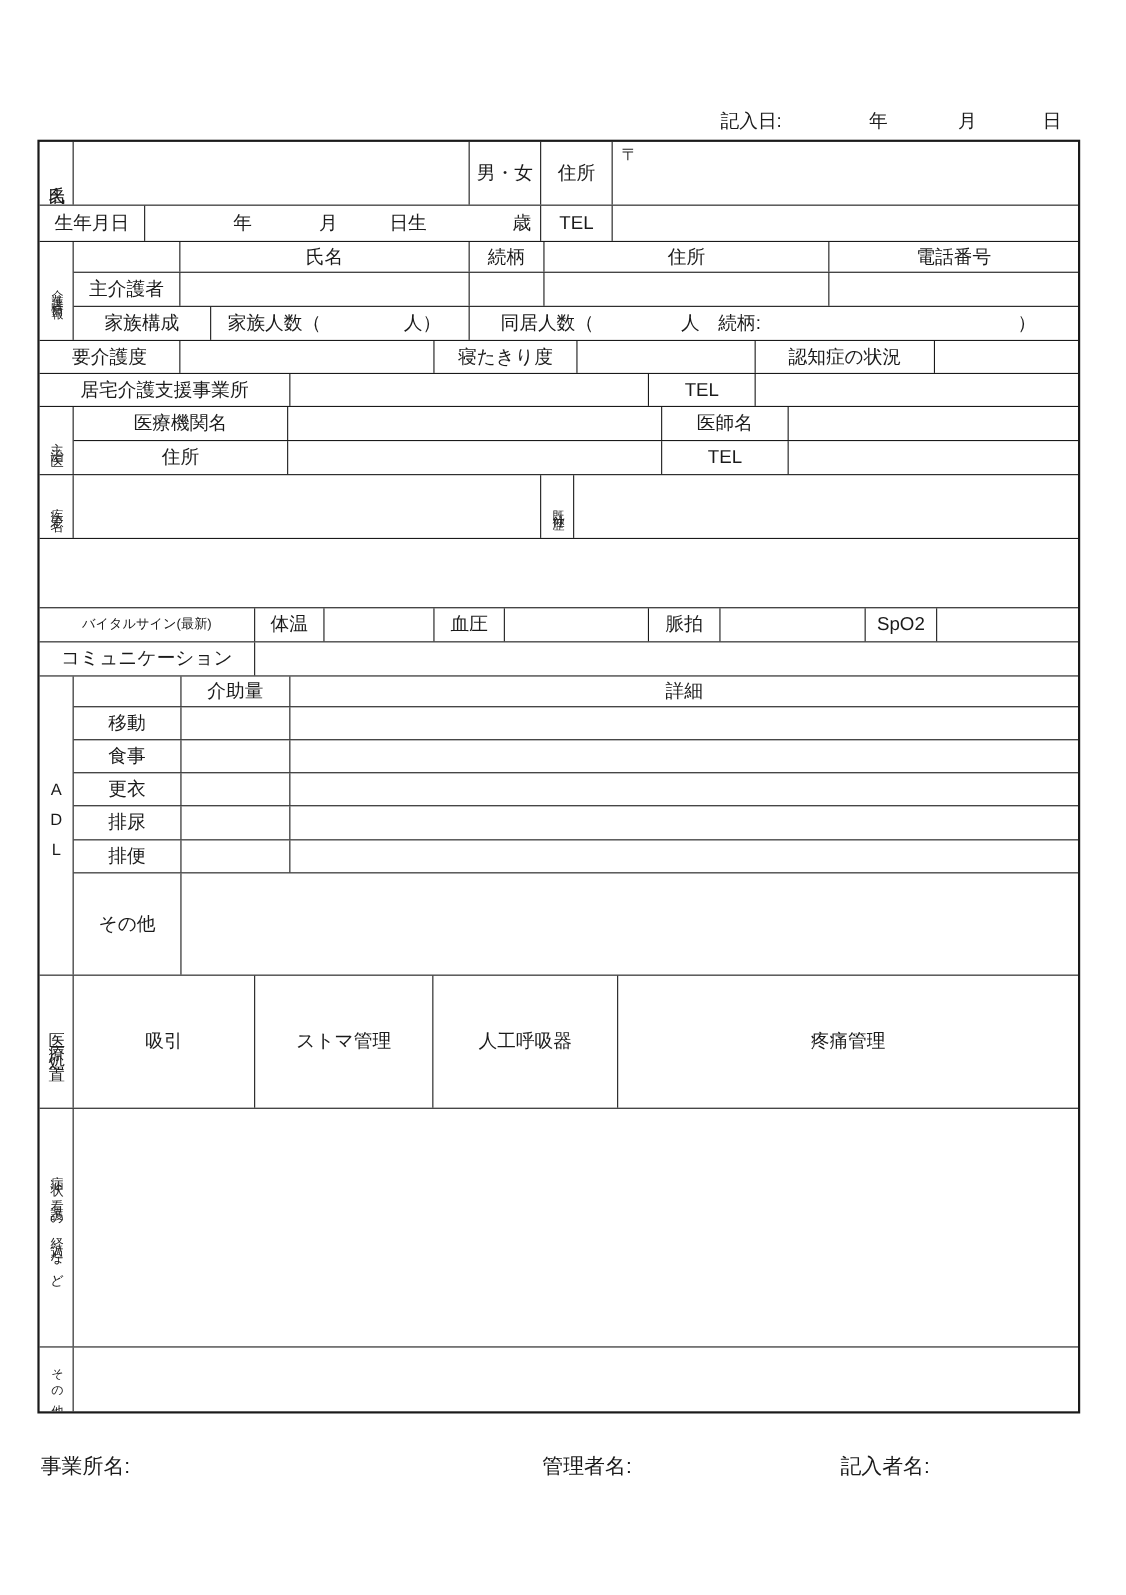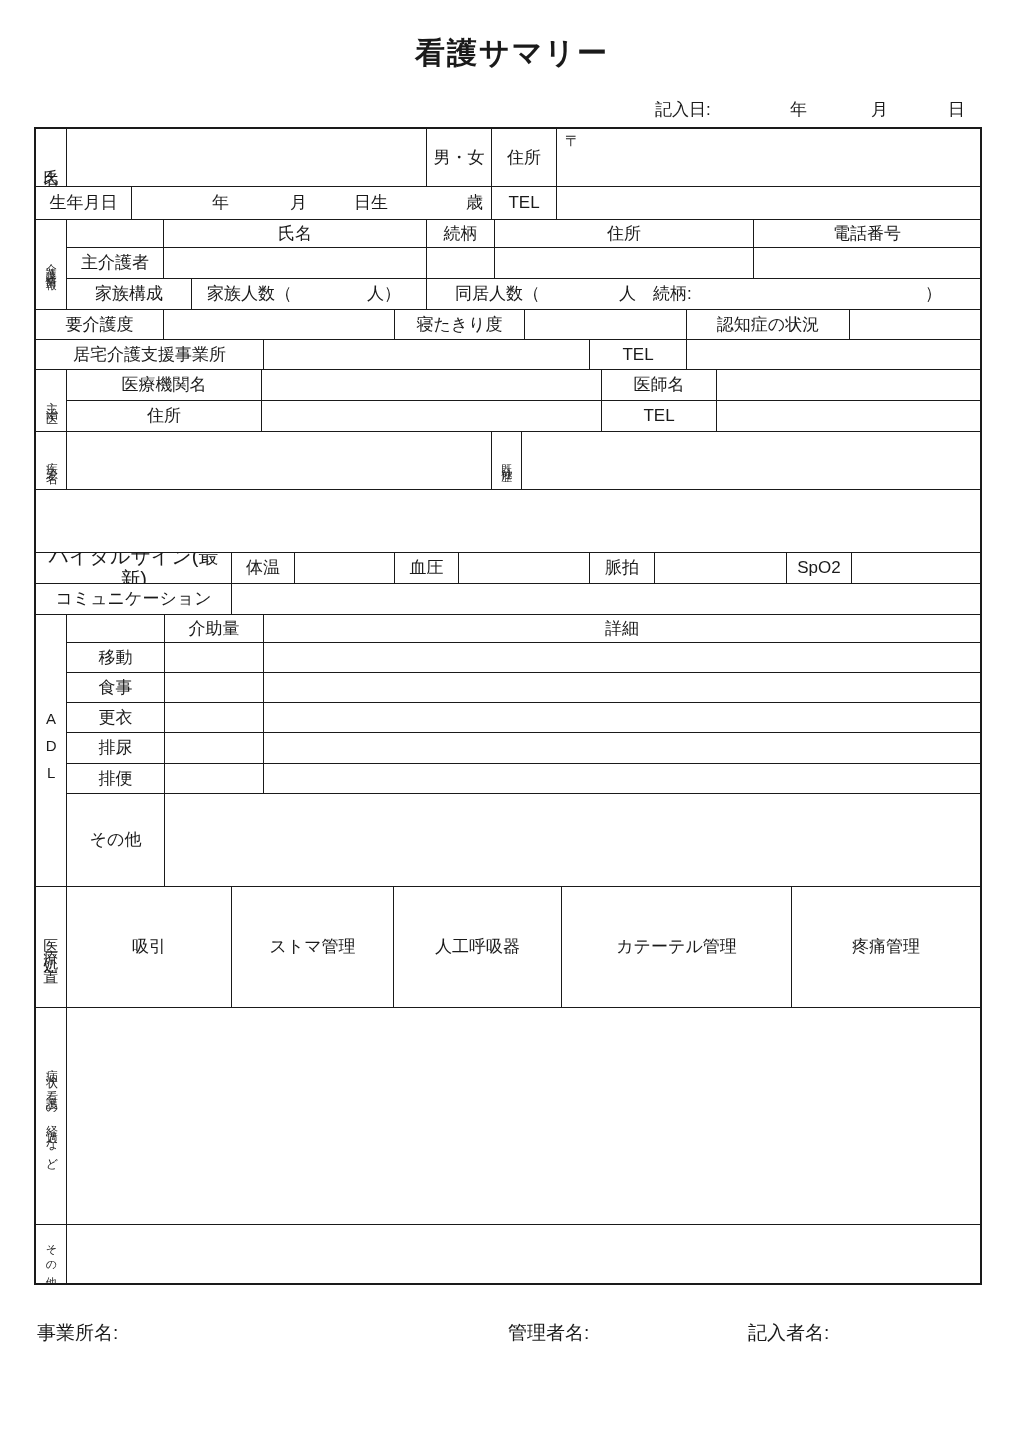--- a/index.html
+++ b/index.html
@@ -27,21 +27,20 @@
   .rel > span { position:absolute; top:50%; transform:translateY(-50%); white-space:nowrap; }
   .tl { align-items:flex-start; justify-content:flex-start; padding:3px 8px; }
   .footer { position:absolute; top:1320px; left:0; width:100%; height:26px; font-size:19px; }
   .footer span { position:absolute; white-space:nowrap; }
 </style>
 </head>
 <body>
 
 <div class="page">
 
-  <div class="title">看護サマリー</div>
 
   <div class="fdate">
     <span style="left:655px">記入日:</span>
     <span style="left:790px">年</span>
     <span style="left:871px">月</span>
     <span style="left:948px">日</span>
   </div>
 
   <div class="form">
 
@@ -137,21 +136,21 @@
       <div class="c" style="width:425px"></div>
       <div class="c v" style="width:30px;font-size:11px;letter-spacing:4px">既往歴</div>
       <div class="c fill"></div>
     </div>
 
     <div style="height:63px">
       <div class="c fill"></div>
     </div>
 
     <div style="height:31px">
-      <div class="c" style="width:196px;font-size:20px">バイタルサイン(最新)</div>
+      <div class="c" style="width:196px;font-size:12px">バイタルサイン(最新)</div>
       <div class="c" style="width:63px">体温</div>
       <div class="c" style="width:100px"></div>
       <div class="c" style="width:64px">血圧</div>
       <div class="c" style="width:131px"></div>
       <div class="c" style="width:65px">脈拍</div>
       <div class="c" style="width:132px"></div>
       <div class="c" style="width:65px">SpO2</div>
       <div class="c fill"></div>
     </div>
 
@@ -200,37 +199,36 @@
       </div>
     </div>
 
     <div style="height:121px">
       <div class="c v" style="width:31px;font-size:15px;letter-spacing:10px">医療処置</div>
       <div class="body">
         <div class="irow" style="height:28px">
           <div class="c" style="width:165px">吸引</div>
           <div class="c" style="width:162px">ストマ管理</div>
           <div class="c" style="width:168px">人工呼吸器</div>
-          <div class="c" style="width:230px">カテーテル管理</div>
           <div class="c fill">疼痛管理</div>
         </div>
       </div>
     </div>
 
     <div style="height:217px">
       <div class="c v" style="width:31px;font-size:12px;letter-spacing:7px">病状・看護の経過など</div>
       <div class="c fill"></div>
     </div>
 
     <div style="height:58px">
       <div class="c v" style="width:31px;font-size:11px;letter-spacing:3px">その他</div>
       <div class="c fill"></div>
     </div>
 
   </div>
 
   <div class="footer">
     <span style="left:37px">事業所名:</span>
-    <span style="left:508px">管理者名:</span>
-    <span style="left:748px">記入者名:</span>
+    <span style="left:493px">管理者名:</span>
+    <span style="left:764px">記入者名:</span>
   </div>
 
 </div>
 
 </body></html>

